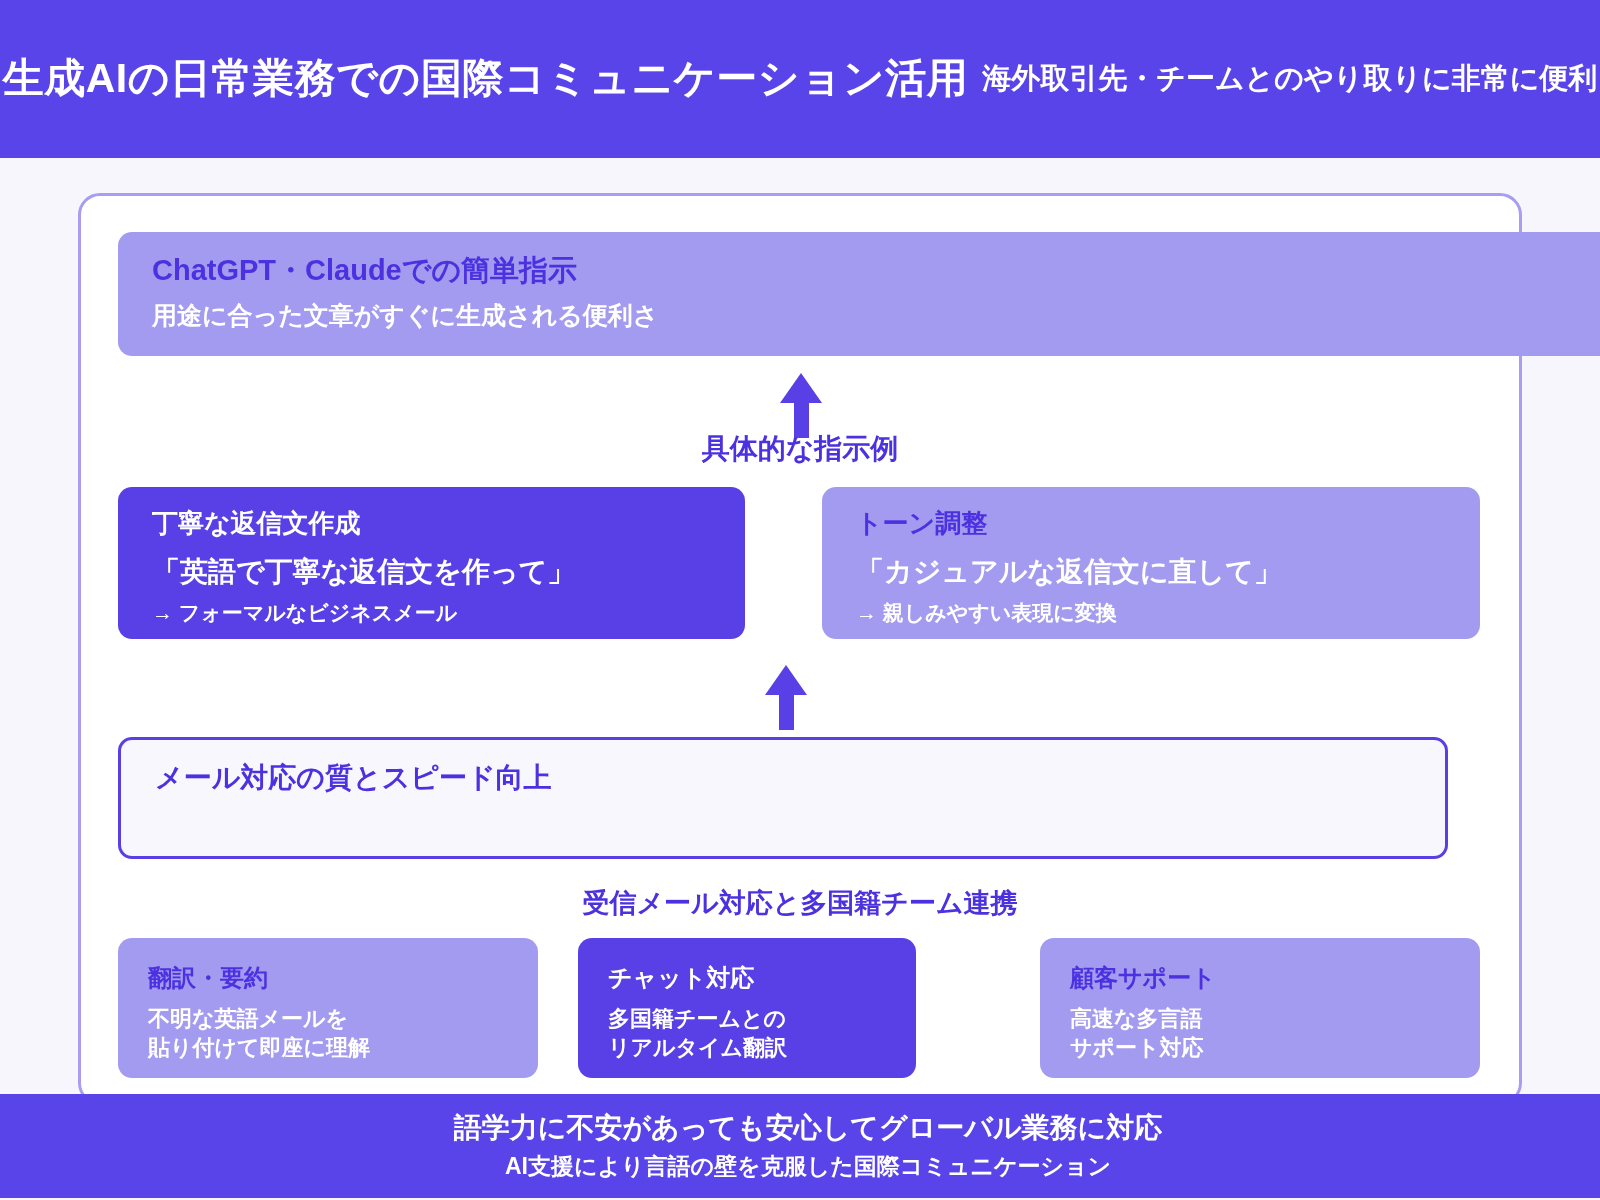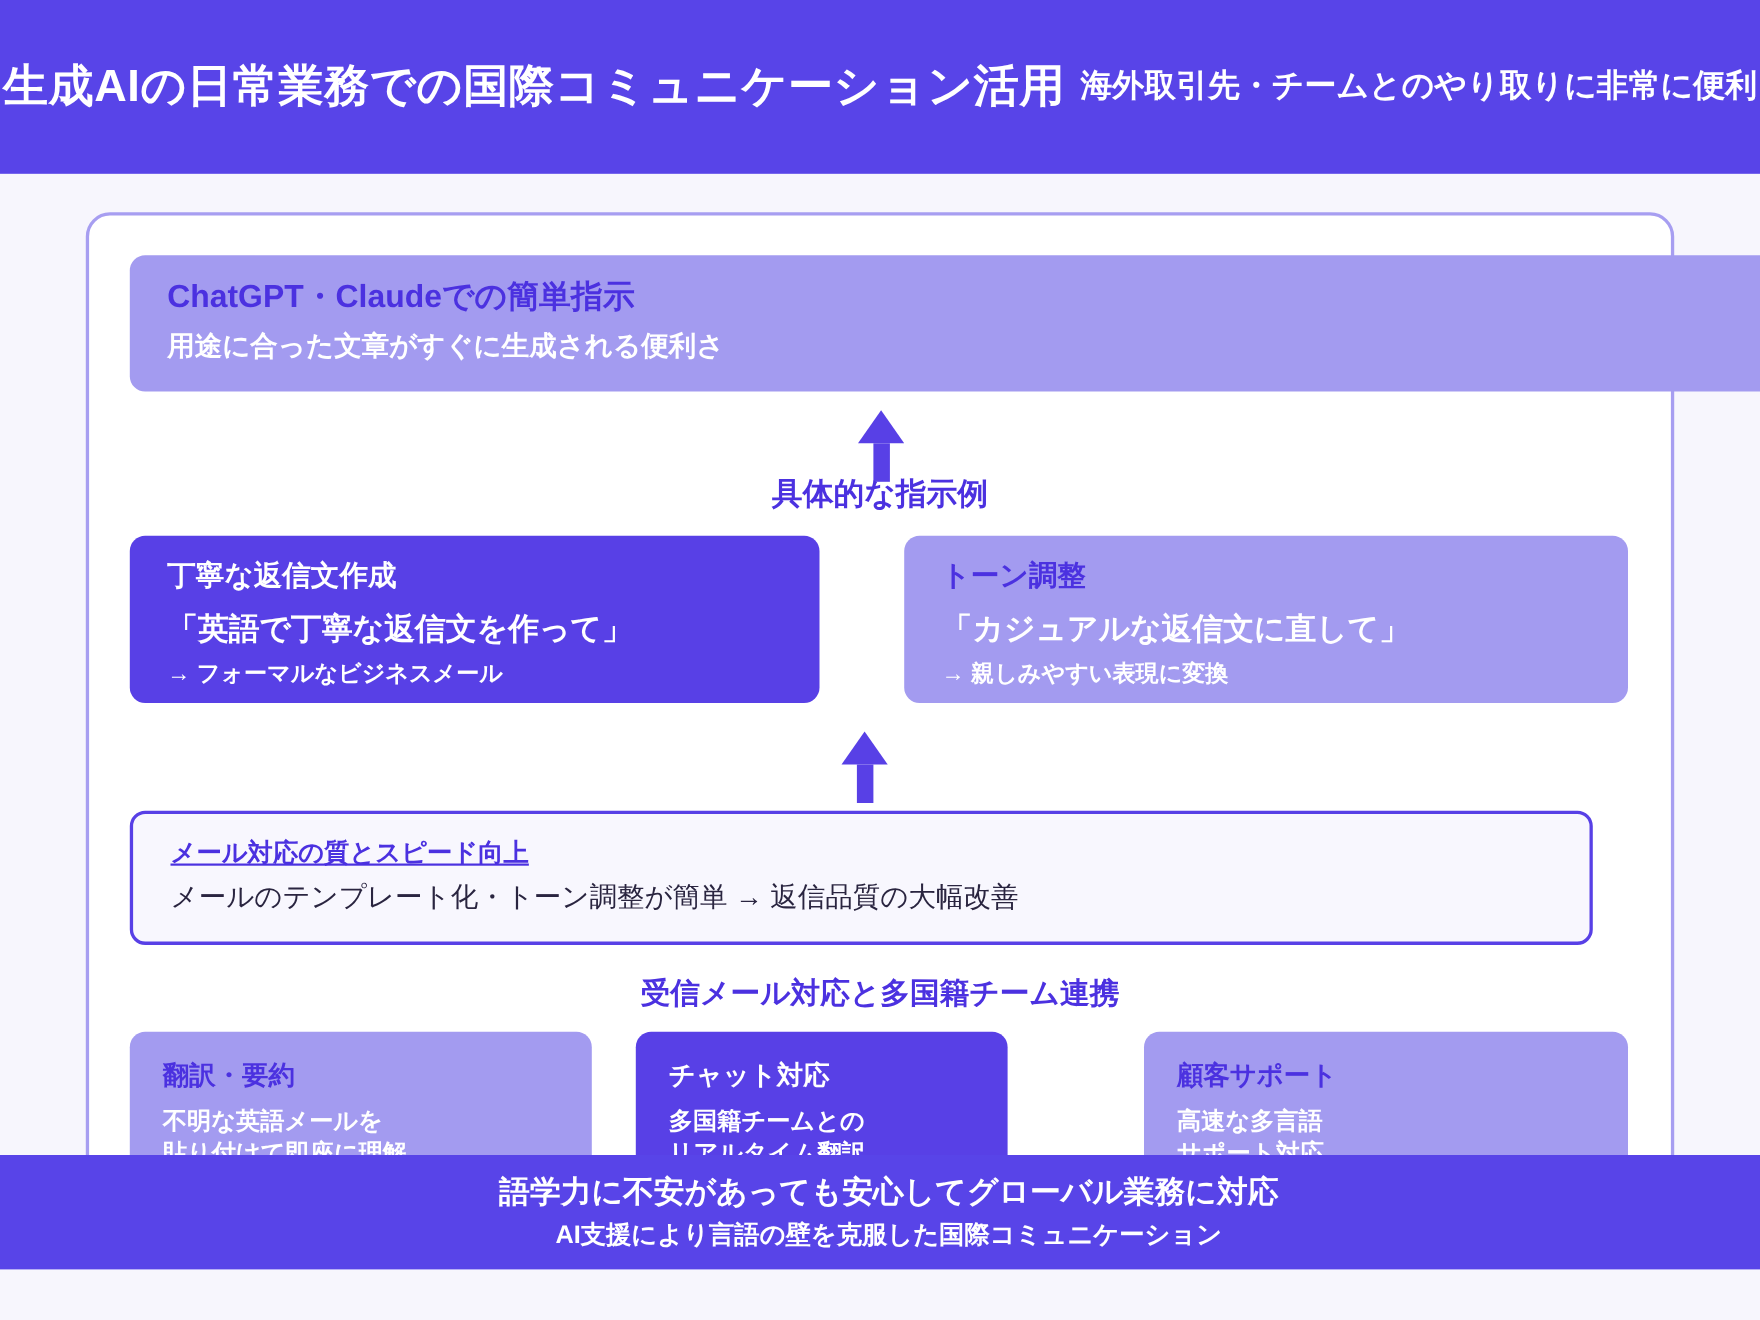--- a/index.html
+++ b/index.html
@@ -139,21 +139,21 @@
 
   
   .arrow-2 { left:765px; top:665px; }
   .arrow-2 .arrow-shaft { height:35px; }
 
   
   .card-outline-row {
     left:118px; top:737px;
     width:1330px; height:122px;
   }
-  .card-outline-row .card-title { font-size:23px; margin-bottom:12px;text-decoration:underline; }
+  .card-outline-row .card-title { font-size:28px; margin-bottom:12px; }
   .card-outline-row .card-line  { font-size:25px; font-weight:normal; }
 
   
   .connector-label-2 {
     position:absolute;
     left:0; top:885px;
     width:1600px;
     text-align:center;
     font-size:27px;
     font-weight:bold;
@@ -168,21 +168,21 @@
   }
   .card-bot-1 { left:118px; width:420px; }
   .card-bot-2 { left:578px; width:338px; }
   .card-bot-3 { left:1040px; width:440px; }
   .card-bot .card-title { font-size:24px; margin-bottom:12px; }
   .card-bot .card-line  { font-size:22px; }
 
   
   .footer {
     position:absolute;
-    left:0; top:1050px;
+    left:0; top:1094px;
     width:1600px;
     height:104px;
     background:#5844e8;
     display:flex;
     flex-direction:column;
     align-items:center;
     justify-content:center;
     gap:10px;
     padding-left:16px;
   }
@@ -232,21 +232,20 @@
   <div class="card-line sub t-white">→ 親しみやすい表現に変換</div>
 </div>
 
 <div class="arrow arrow-2">
   <div class="arrow-head"></div>
   <div class="arrow-shaft"></div>
 </div>
 
 <div class="card card-outline-row fill-outline">
   <div class="card-title t-indigo">メール対応の質とスピード向上</div>
-  <div class="card-line t-dark">メールのテンプレート化・トーン調整が簡単 → 返信品質の大幅改善</div>
 </div>
 
 <div class="connector-label-2">受信メール対応と多国籍チーム連携</div>
 
 <div class="card card-bot card-bot-1 fill-light">
   <div class="card-title t-indigo">翻訳・要約</div>
   <div class="card-line t-white">不明な英語メールを</div>
   <div class="card-line t-white">貼り付けて即座に理解</div>
 </div>
 

